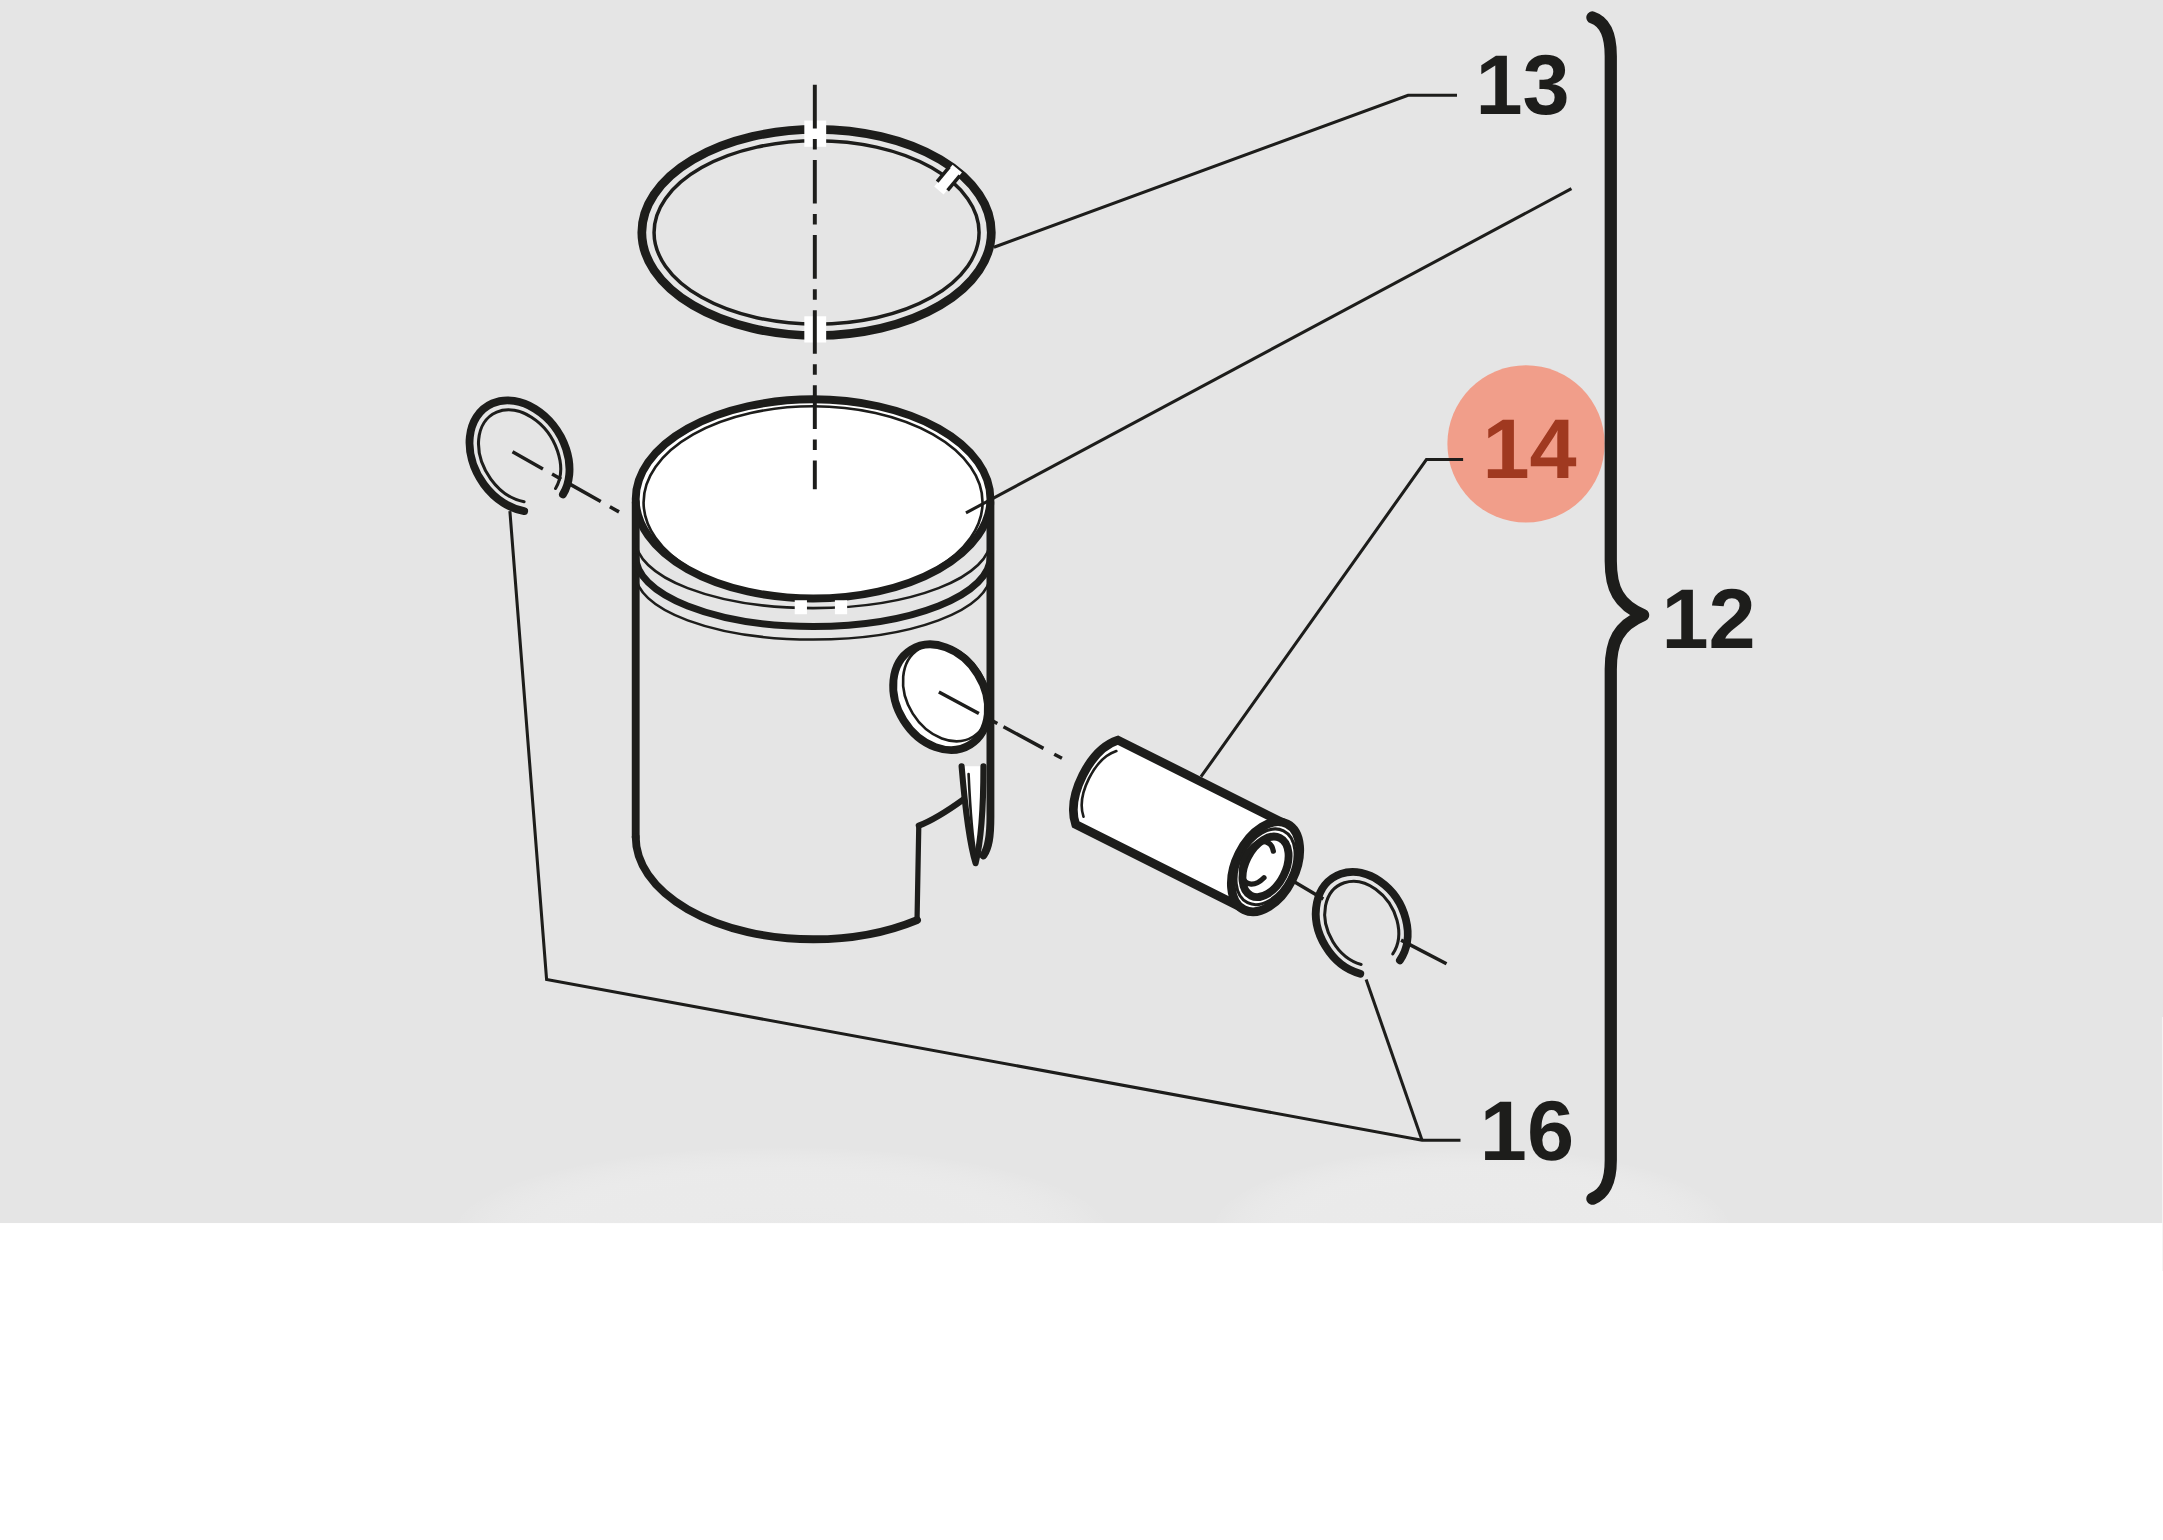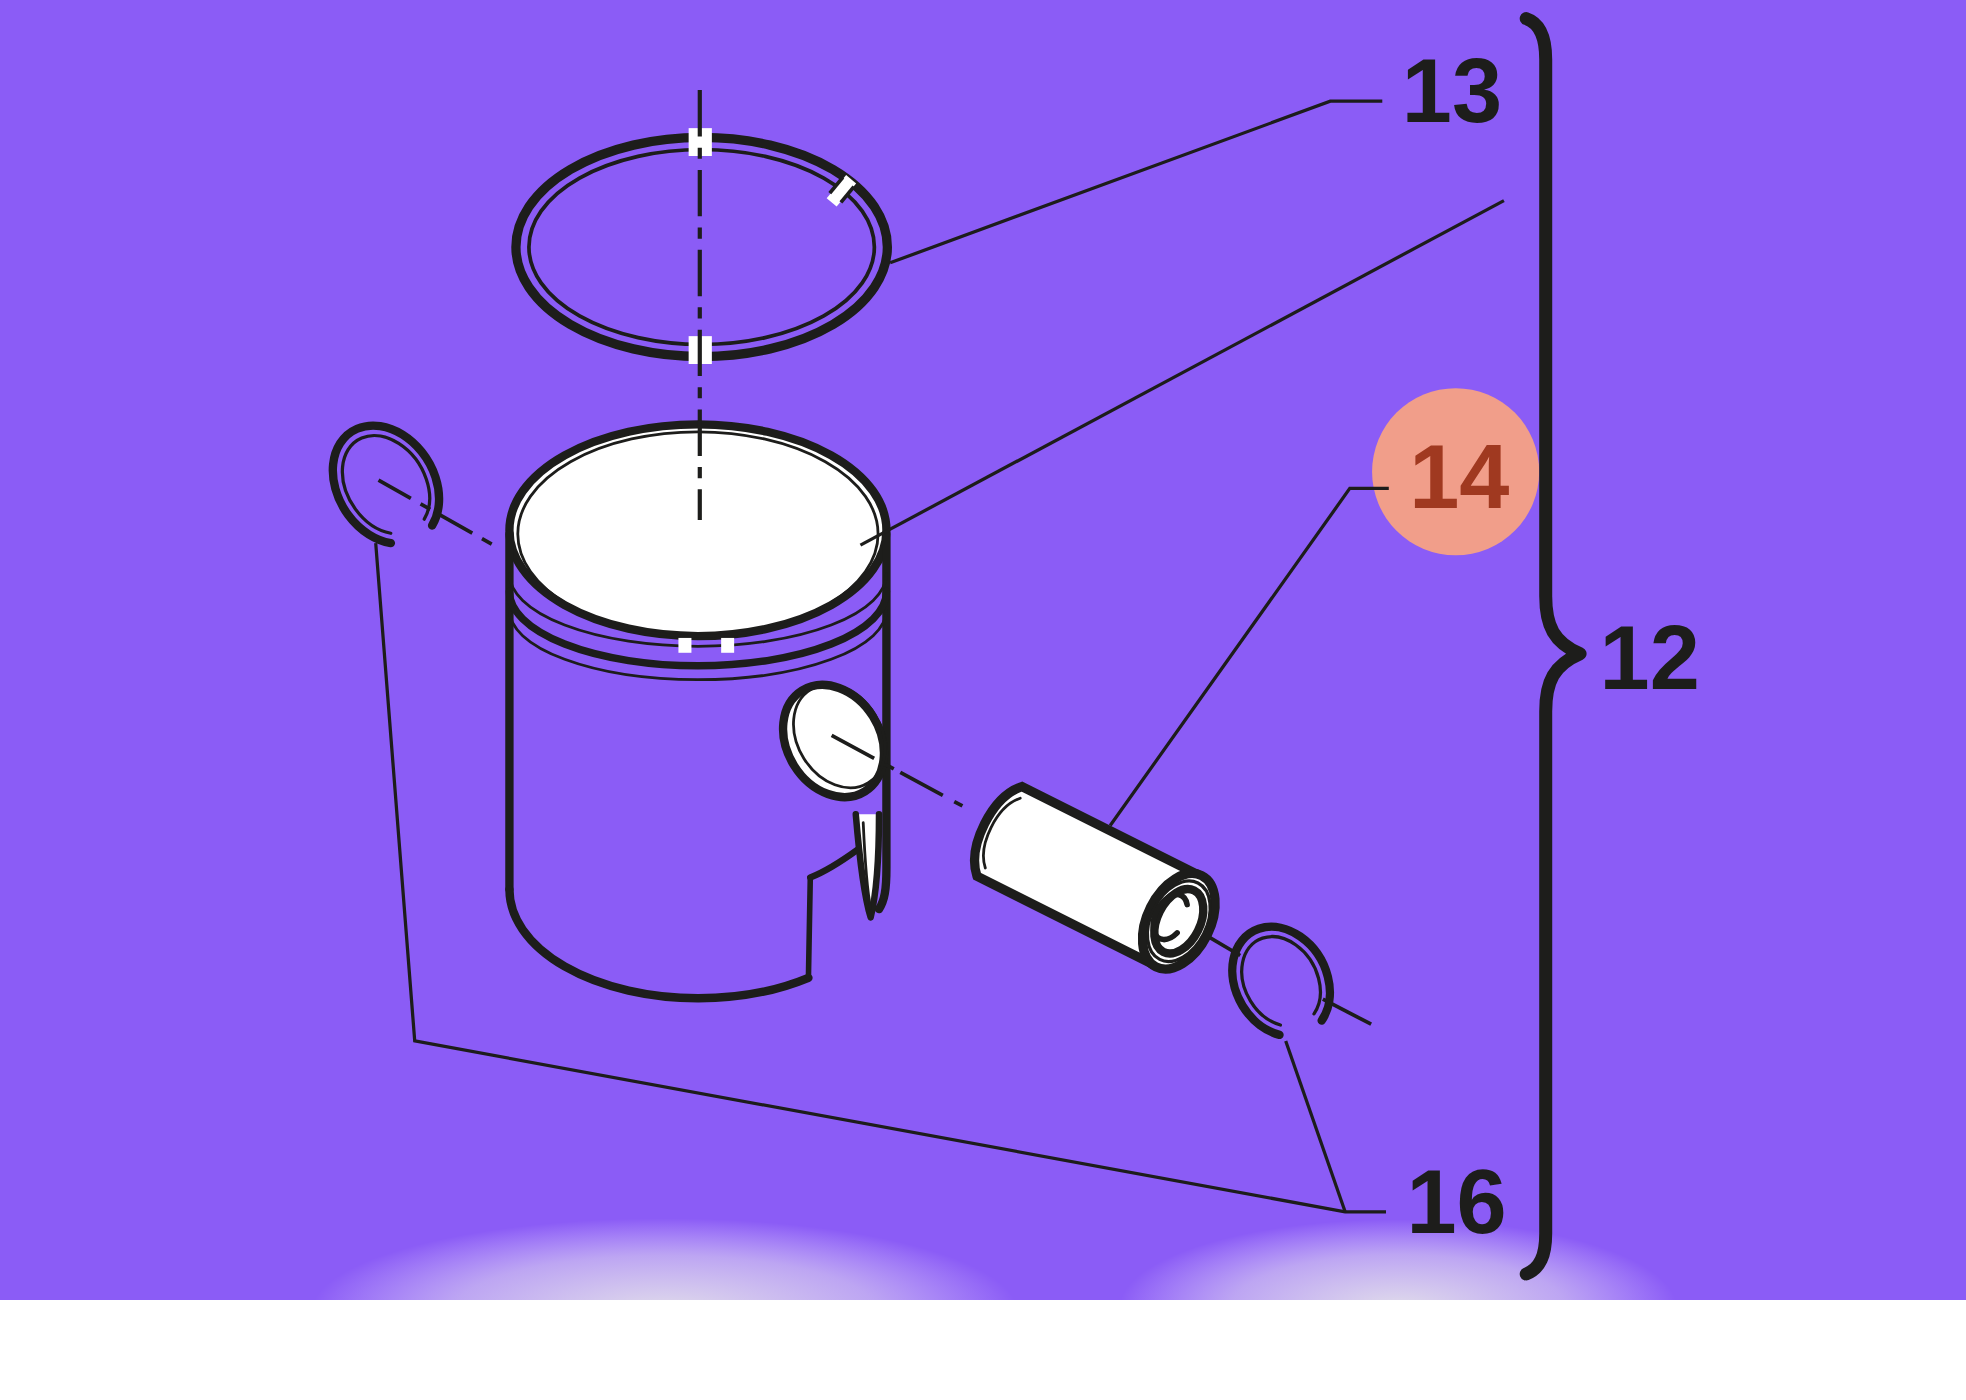--- a/index.html
+++ b/index.html
@@ -1,19 +1,19 @@
 <!DOCTYPE html>
 <html><head>
 <meta charset="utf-8">
 <style>
   html,body{margin:0;padding:0;background:#ffffff;}
   .stage{
     position:relative;
-    width:1966px;height:1300px;
-    background:#8b5cf6;
+    width:1966px;height:1112px;
+    background:#e5e5e5;
     overflow:hidden;
     font-family:"Liberation Sans", sans-serif;
   }
   svg{display:block;width:100%;height:100%;}
   .callout-num{
     font-family:"Liberation Sans", sans-serif;
     font-weight:bold;
     font-size:97px;
     letter-spacing:0px;
   }

